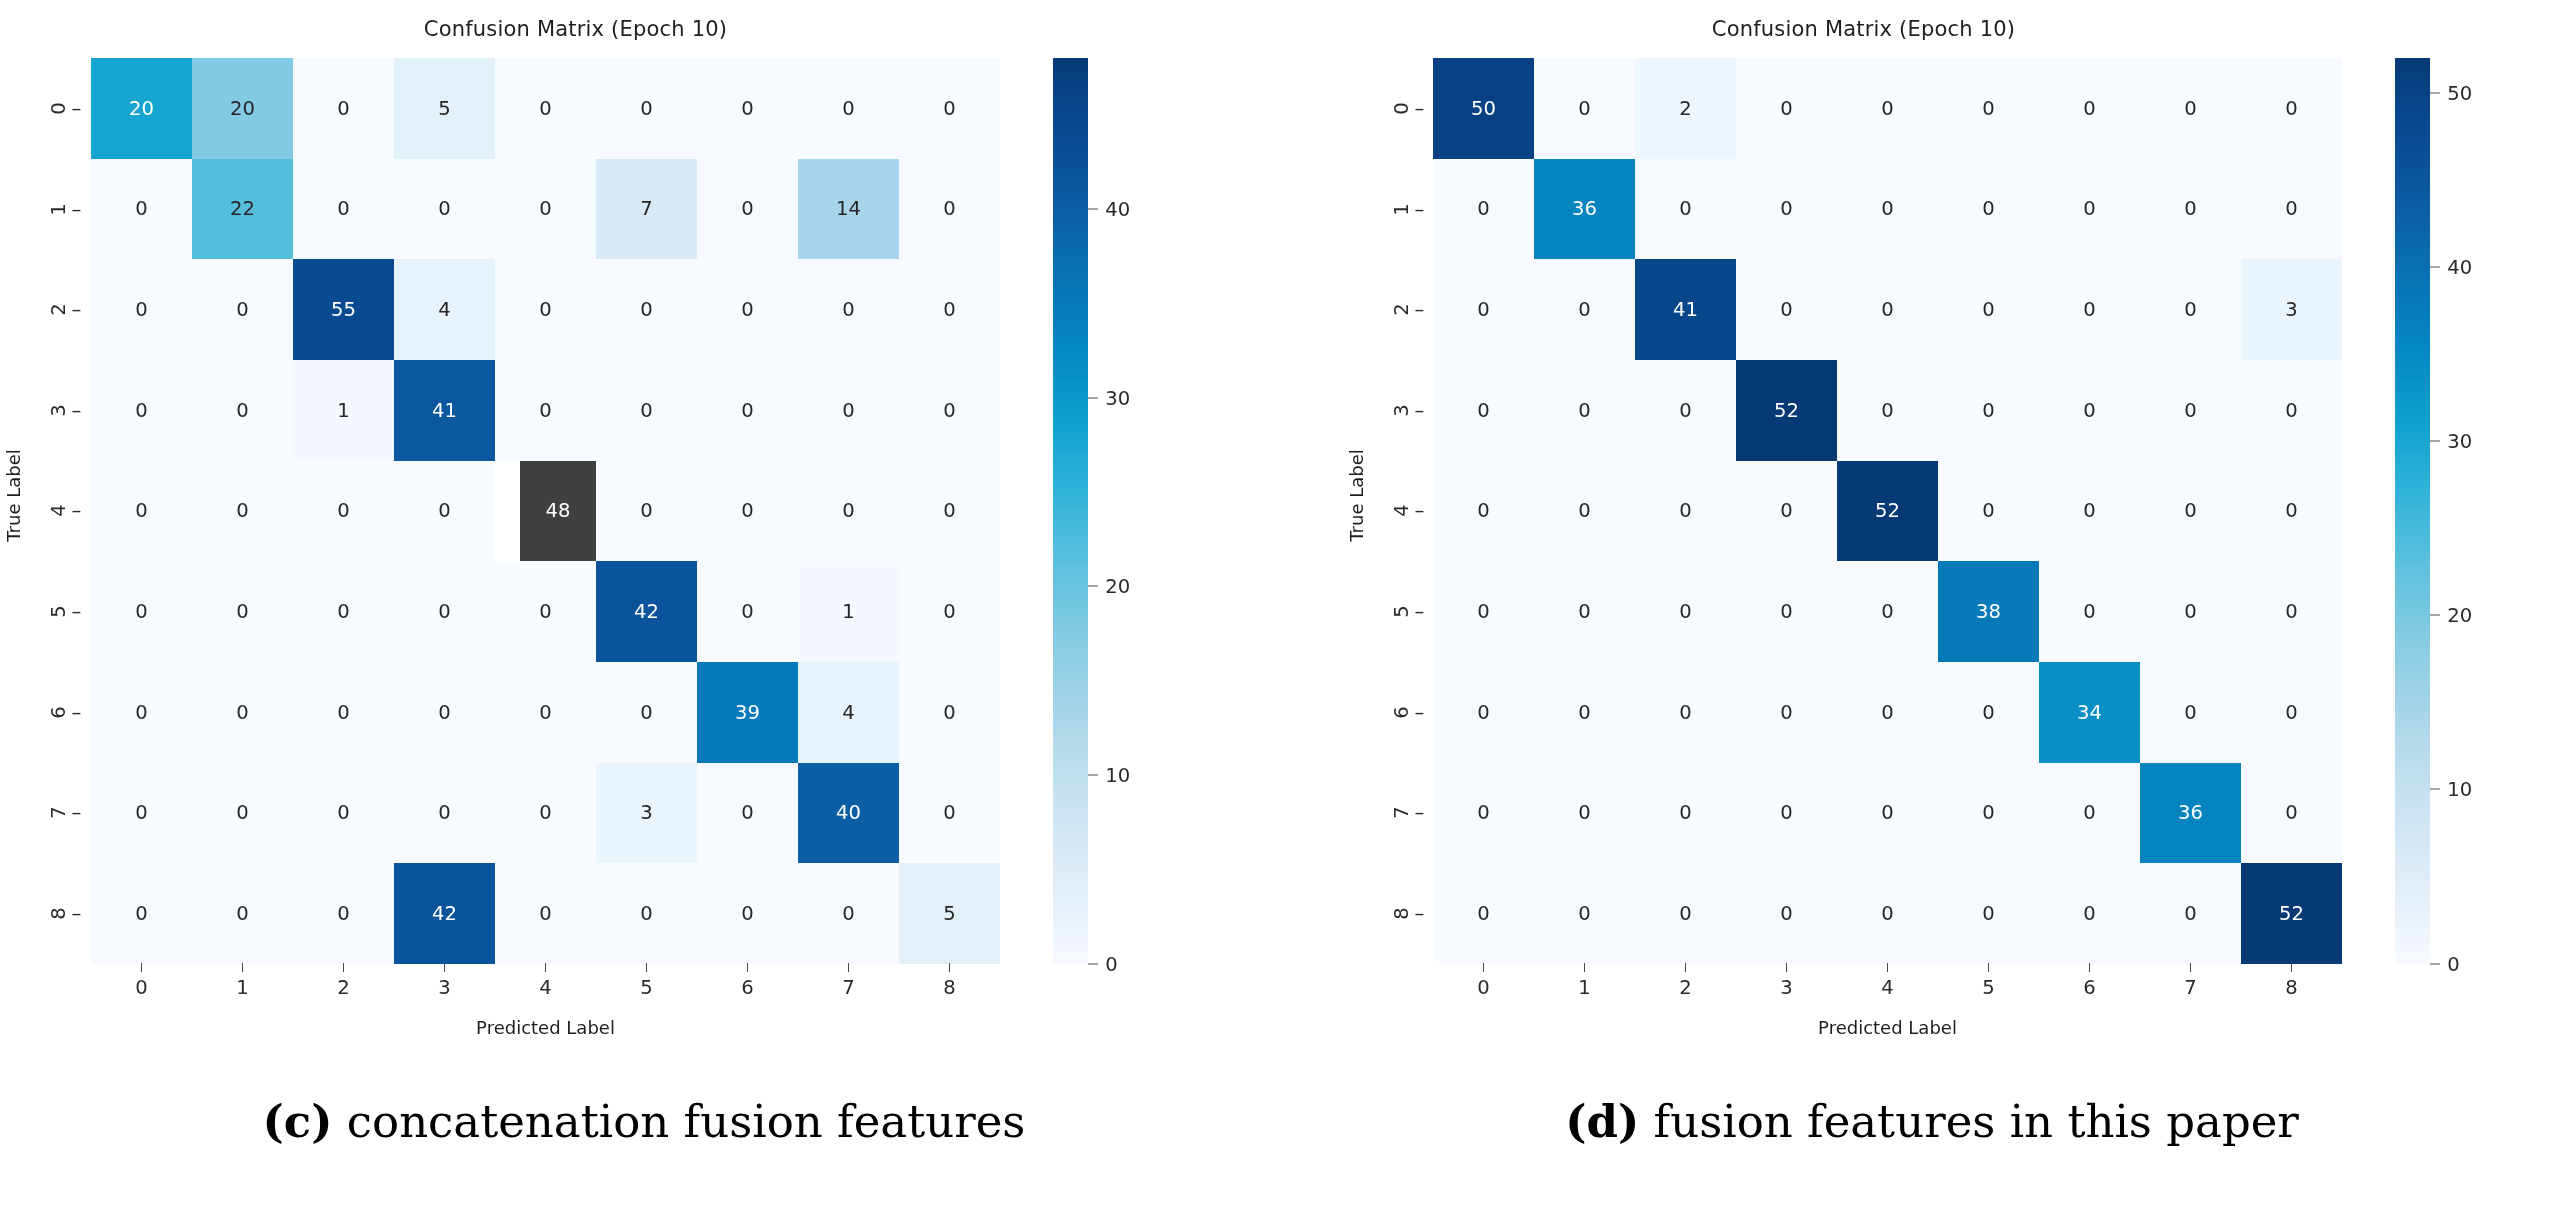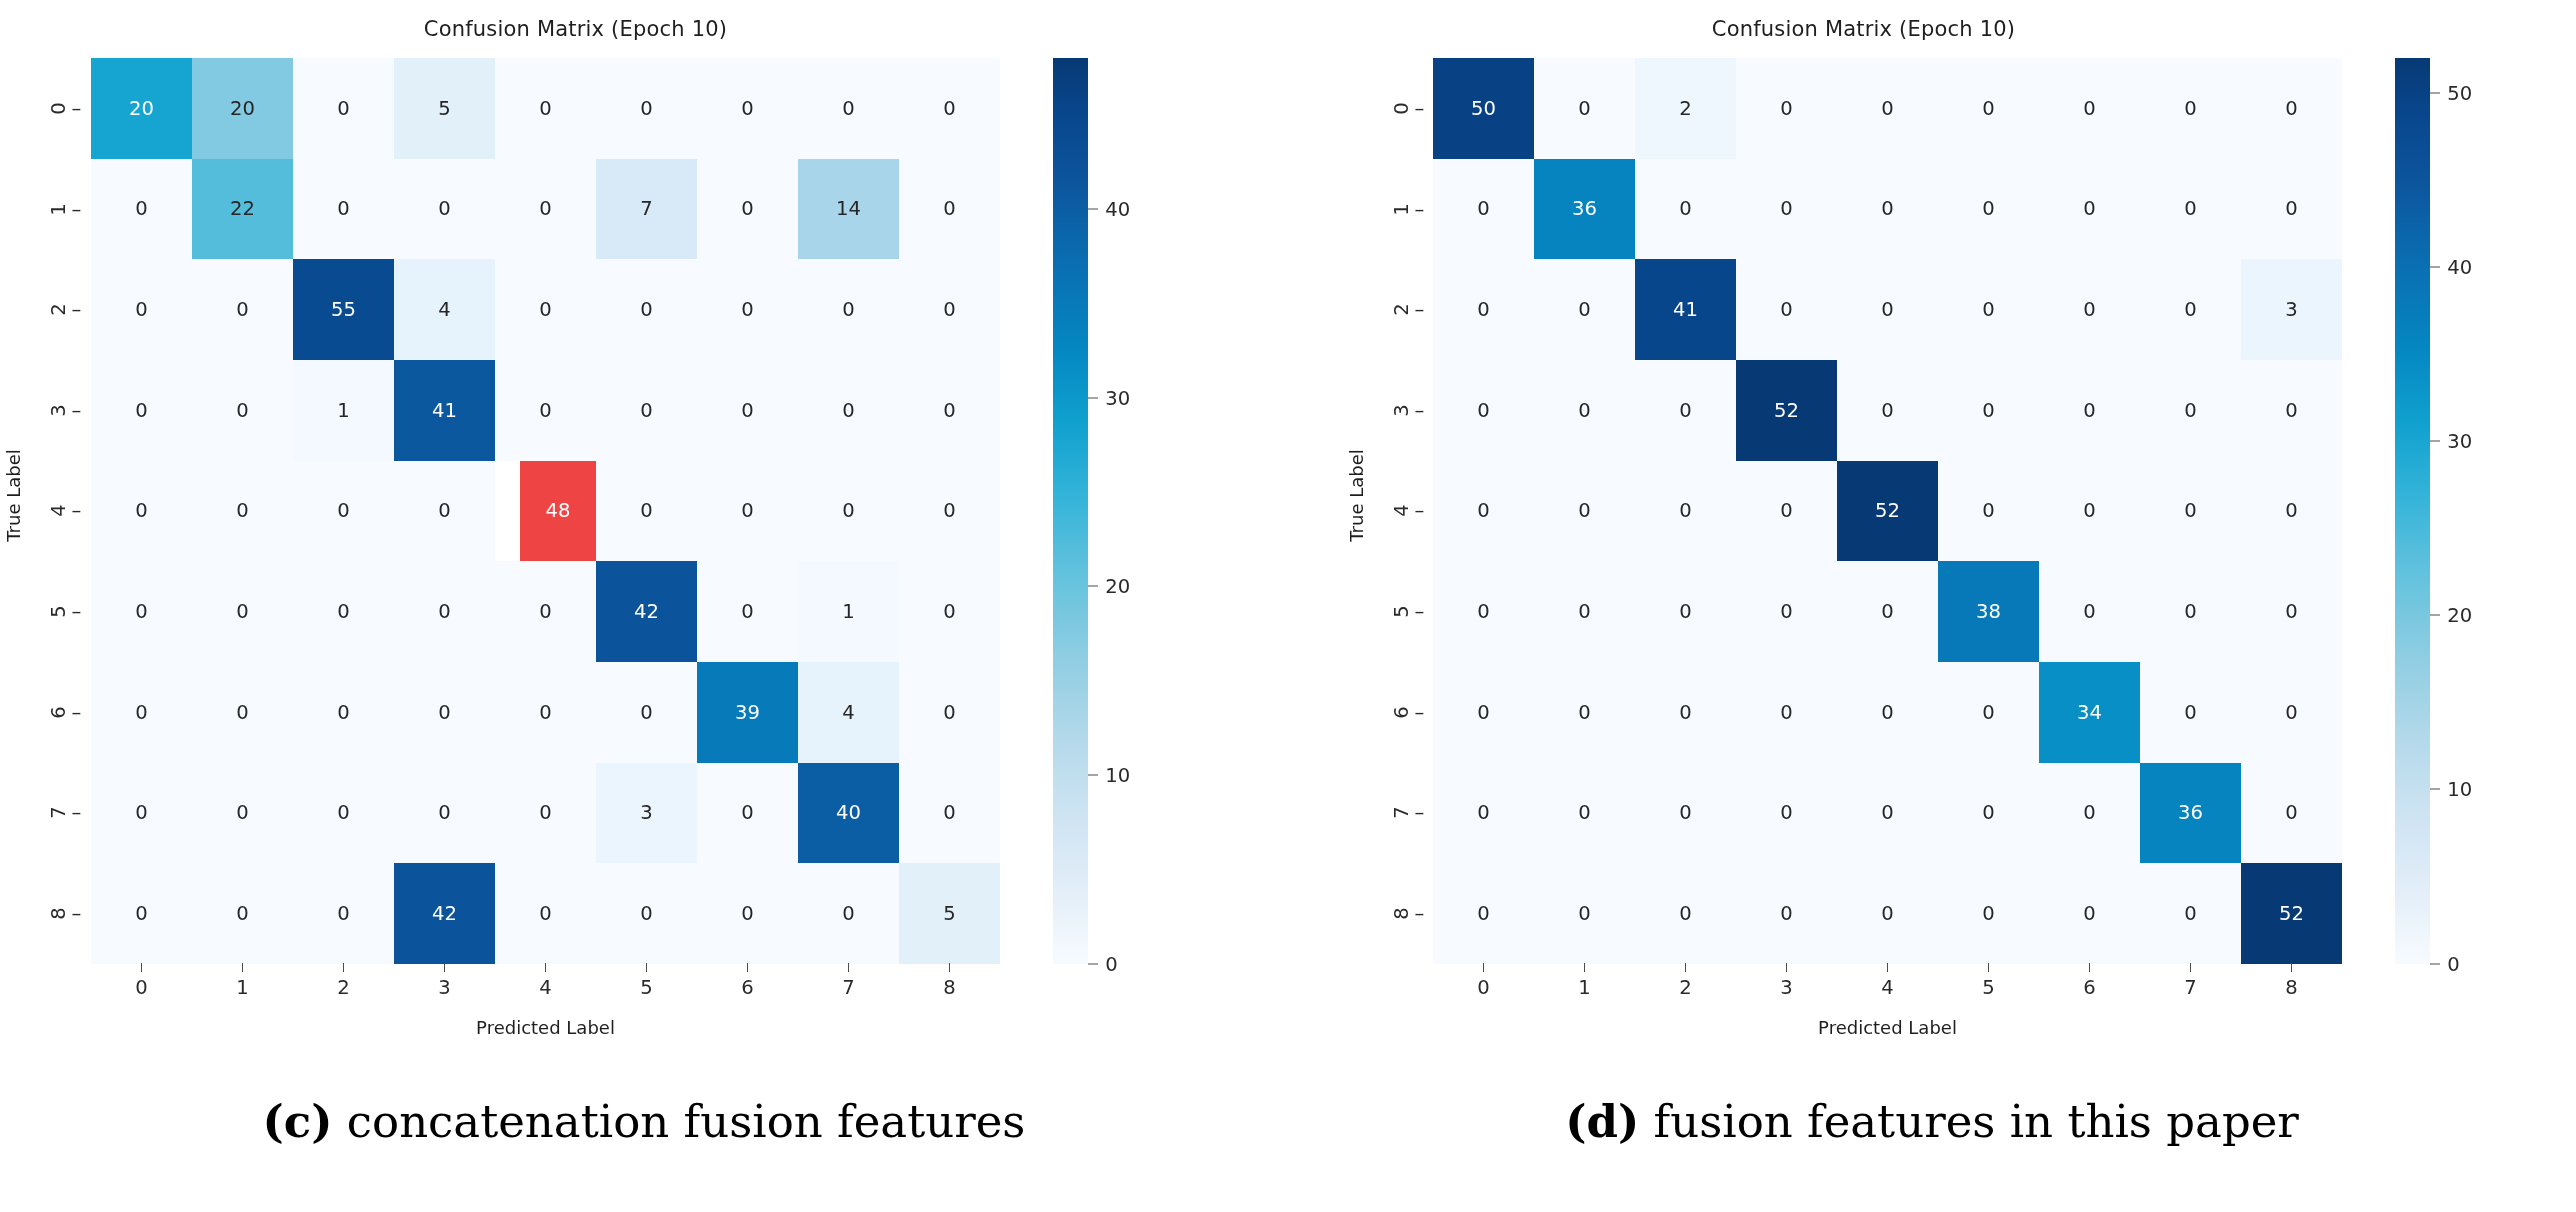--- a/index.html
+++ b/index.html
@@ -232,21 +232,21 @@
           <div class="cell" style="background: rgb(12, 88, 159); color: rgb(255, 255, 255);">41</div>
           <div class="cell" style="background: rgb(247, 251, 255); color: rgb(38, 38, 38);">0</div>
           <div class="cell" style="background: rgb(247, 251, 255); color: rgb(38, 38, 38);">0</div>
           <div class="cell" style="background: rgb(247, 251, 255); color: rgb(38, 38, 38);">0</div>
           <div class="cell" style="background: rgb(247, 251, 255); color: rgb(38, 38, 38);">0</div>
           <div class="cell" style="background: rgb(247, 251, 255); color: rgb(38, 38, 38);">0</div>
           <div class="cell" style="background: rgb(247, 251, 255); color: rgb(38, 38, 38);">0</div>
           <div class="cell" style="background: rgb(247, 251, 255); color: rgb(38, 38, 38);">0</div>
           <div class="cell" style="background: rgb(247, 251, 255); color: rgb(38, 38, 38);">0</div>
           <div class="cell" style="background: rgb(247, 251, 255); color: rgb(38, 38, 38);">0</div>
-          <div class="cell" style="background: #ef4444; color: rgb(255, 255, 255); margin-left: 25px;">48</div>
+          <div class="cell" style="background: #404040; color: rgb(255, 255, 255); margin-left: 25px;">48</div>
           <div class="cell" style="background: rgb(247, 251, 255); color: rgb(38, 38, 38);">0</div>
           <div class="cell" style="background: rgb(247, 251, 255); color: rgb(38, 38, 38);">0</div>
           <div class="cell" style="background: rgb(247, 251, 255); color: rgb(38, 38, 38);">0</div>
           <div class="cell" style="background: rgb(247, 251, 255); color: rgb(38, 38, 38);">0</div>
           <div class="cell" style="background: rgb(247, 251, 255); color: rgb(38, 38, 38);">0</div>
           <div class="cell" style="background: rgb(247, 251, 255); color: rgb(38, 38, 38);">0</div>
           <div class="cell" style="background: rgb(247, 251, 255); color: rgb(38, 38, 38);">0</div>
           <div class="cell" style="background: rgb(247, 251, 255); color: rgb(38, 38, 38);">0</div>
           <div class="cell" style="background: rgb(247, 251, 255); color: rgb(38, 38, 38);">0</div>
           <div class="cell" style="background: rgb(11, 83, 155); color: rgb(255, 255, 255);">42</div>

